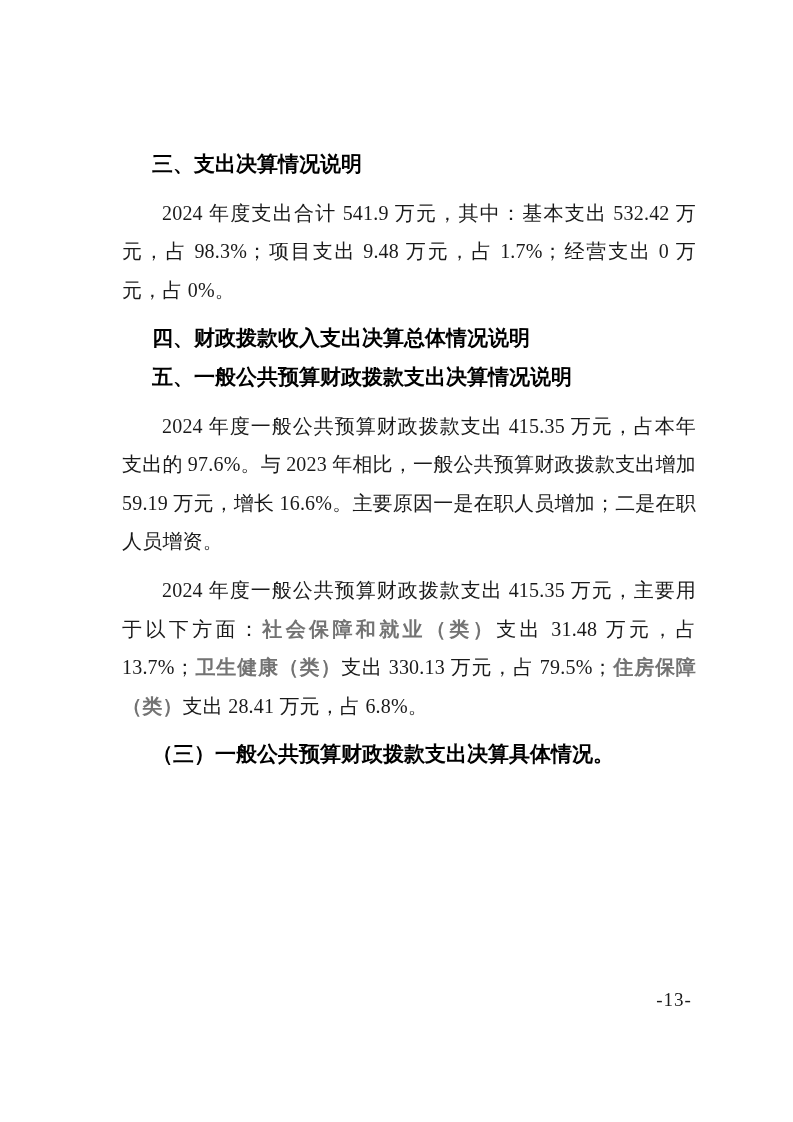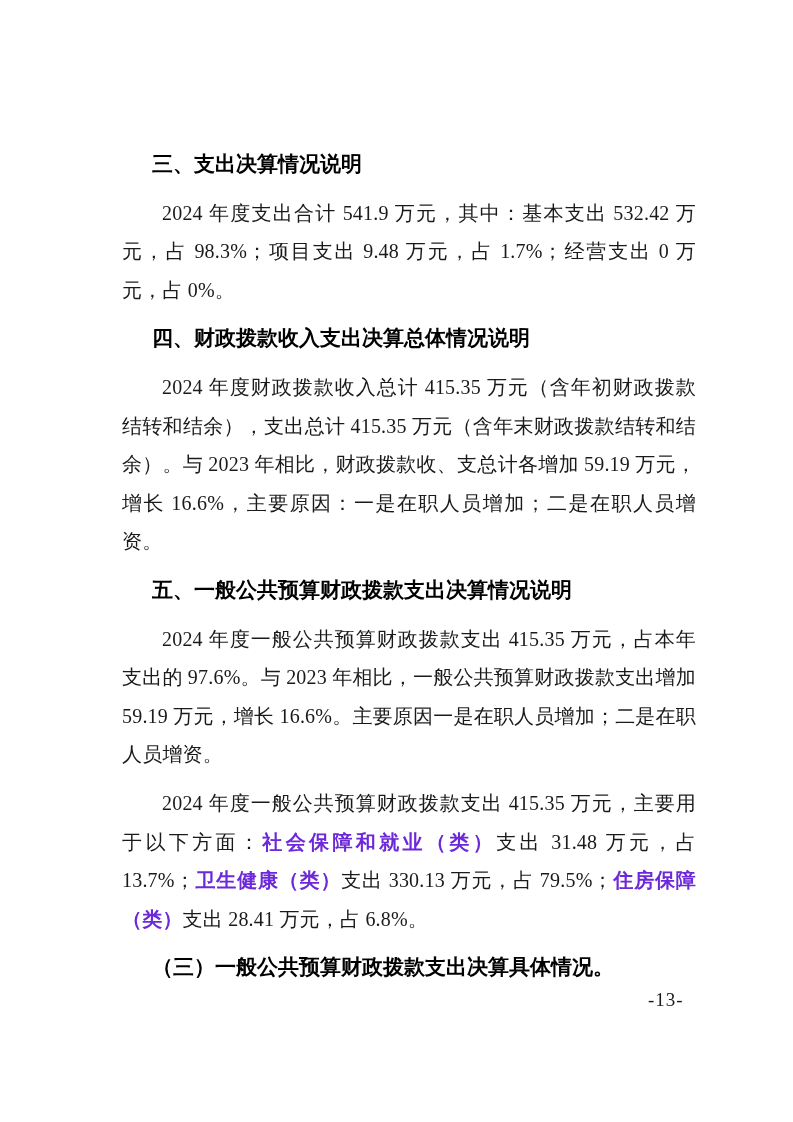--- a/index.html
+++ b/index.html
@@ -38,29 +38,29 @@
     line-height: 38.6px;
     text-align: justify;
     text-indent: 40px;
     letter-spacing: 0.2px;
   }
   .run {
     font-weight: 400;
   }
   .run.b {
     font-weight: 700;
-    color: #6d28d9;
+    color: #737373;
     font-family: "Liberation Sans", sans-serif;
   }
   .page-number {
     position: absolute;
     left: 648px;
     top: 989px;
     width: 52px;
-    text-align: left;
+    text-align: center;
     font-size: 19px;
     line-height: 22px;
     letter-spacing: 1px;
     color: #1a1a1a;
     font-family: "Liberation Serif", serif;
   }
 </style>
 </head>
 <body>
 
@@ -68,23 +68,20 @@
   <main class="content">
 
     <h2 class="heading">三、支出决算情况说明</h2>
 
     <p class="para">
       <span class="run">2024 年度支出合计 541.9 万元，其中：基本支出 532.42 万元，占 98.3%；项目支出 9.48 万元，占 1.7%；经营支出 0 万元，占 0%。</span>
     </p>
 
     <h2 class="heading">四、财政拨款收入支出决算总体情况说明</h2>
 
-    <p class="para">
-      <span class="run">2024 年度财政拨款收入总计 415.35 万元（含年初财政拨款结转和结余），支出总计 415.35 万元（含年末财政拨款结转和结余）。与 2023 年相比，财政拨款收、支总计各增加 59.19 万元，增长 16.6%，主要原因：一是在职人员增加；二是在职人员增资。</span>
-    </p>
 
     <h2 class="heading">五、一般公共预算财政拨款支出决算情况说明</h2>
 
 
     <p class="para">
       <span class="run">2024 年度一般公共预算财政拨款支出 415.35 万元，占本年支出的 97.6%。与 2023 年相比，一般公共预算财政拨款支出增加 59.19 万元，增长 16.6%。主要原因一是在职人员增加；二是在职人员增资。</span>
     </p>
 
 
     <p class="para">

